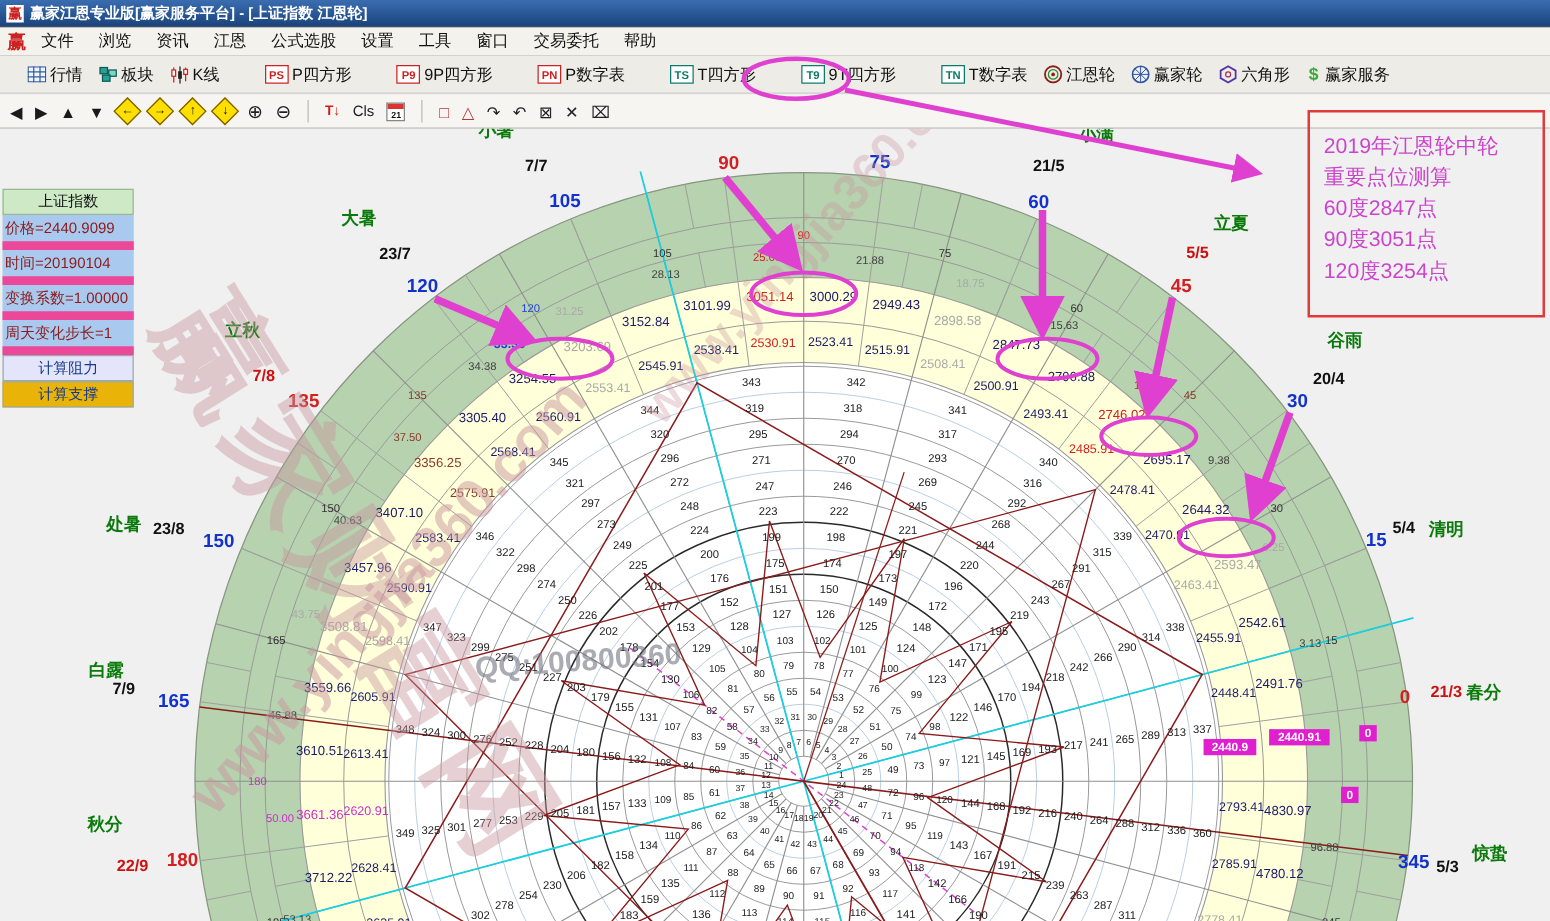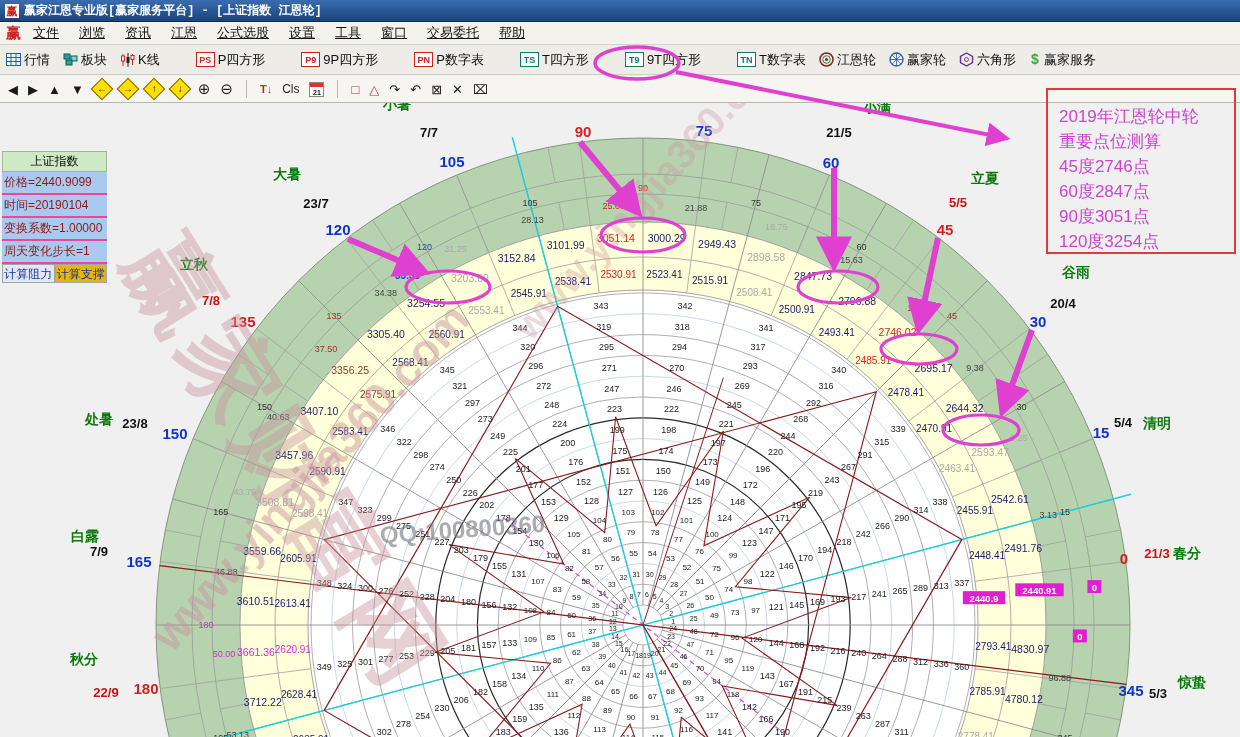--- a/index.html
+++ b/index.html
@@ -1,26 +1,26 @@
 <!DOCTYPE html>
 <html><head>
 <meta charset="utf-8">
 <style>
   html,body{margin:0;padding:0;}
   body{width:1240px;height:737px;overflow:hidden;font-family:"Liberation Sans",sans-serif;background:#f0f0f0;}
   #app{position:relative;width:1240px;height:737px;overflow:hidden;}
   
   .titlebar{position:absolute;top:0;left:0;width:100%;height:22px;background:linear-gradient(#3a6db0,#23508d 70%,#1c4379);display:flex;align-items:center;padding-left:5px;box-sizing:border-box;border-bottom:1px solid #10294d;}
   .titlebar .logo{width:14px;height:14px;background:#fff;color:#c22;font:bold 11px/14px "Liberation Sans",sans-serif;text-align:center;margin-right:5px;}
-  .titlebar .ttl{color:#fff;font-size:12px;font-weight:bold;white-space:nowrap;font-family:Liberation Mono, monospace;}
+  .titlebar .ttl{color:#fff;font-size:12px;font-weight:bold;white-space:nowrap;}
   .menubar{position:absolute;top:22px;left:0;width:100%;height:23px;background:#f4f2ec;border-bottom:1px solid #d4d2cc;display:flex;align-items:center;padding-left:6px;box-sizing:border-box;}
   .menubar .logo{color:#c22;font:bold 15px "Liberation Sans",sans-serif;margin-right:12px;}
   .menu-items{display:flex;gap:20px;font-size:13px;color:#111;}
-  .menu-item{cursor:default;text-decoration:underline;}
-  .toolbar1{position:absolute;top:45px;left:0;width:100%;height:30px;background:#eeece6;border-bottom:1px solid #cfcdc7;display:flex;align-items:center;padding-left:6px;box-sizing:border-box;}
+  .menu-item{cursor:default;}
+  .toolbar1{position:absolute;top:45px;left:0;width:100%;height:30px;background:#eeece6;border-bottom:1px solid #cfcdc7;display:flex;align-items:center;padding-left:22px;box-sizing:border-box;}
   .tb1-items{display:flex;align-items:center;gap:13px;}
   .tb-btn{display:inline-flex;align-items:center;gap:3px;font-size:13px;color:#111;}
   .tb-ic{display:inline-flex;align-items:center;}
   .chip{display:inline-flex;width:17px;height:13px;align-items:center;justify-content:center;font:bold 9px "Liberation Sans",sans-serif;border:1px solid;margin-left:23px;}
   .chip-red{color:#c22;border-color:#c22;background:#fff;}
   .chip-teal{color:#0a7a6a;border-color:#0a7a6a;background:#fff;}
   .toolbar2{position:absolute;top:76px;left:0;width:100%;height:27px;background:#f6f5f1;border-bottom:1px solid #b8b6b0;display:flex;align-items:center;padding-left:8px;box-sizing:border-box;}
   .tb2-items{display:flex;align-items:center;gap:10px;}
   .nav{color:#1a1a1a;font-size:13px;}
   .dia{width:14px;height:14px;background:#ffdf00;border:1px solid #7a6000;transform:rotate(45deg);display:inline-flex;align-items:center;justify-content:center;}
@@ -28,22 +28,22 @@
   .mag{font-size:15px;color:#222;}
   .taxis{color:#c22;font:bold 11px "Liberation Sans",sans-serif;}
   .clstxt{font-size:12px;color:#222;text-align:right;}
   .cal{width:15px;height:15px;border:1px solid #888;background:linear-gradient(#d33 0,#d33 4px,#fff 4px);display:inline-flex;align-items:flex-end;justify-content:center;font:bold 7px "Liberation Sans",sans-serif;color:#111;box-sizing:border-box;}
   .shape{color:#b33;font-size:13px;}
   .rot{font-size:13px;color:#222;}
   .vsep{width:1px;height:18px;background:#bdbbb5;margin:0 3px;}
   
   .panel{position:absolute;top:106px;left:2px;width:105px;z-index:30;font-size:12px;}
   .panel .hd{background:#cde9c5;color:#111;text-align:center;height:19px;line-height:19px;border:1px solid #9ab894;margin-top:45px;}
-  .panel .row{background:#a9c9ee;color:#8b1a1a;height:21px;line-height:21px;padding-left:2px;border-bottom:2px solid #ec4899;white-space:nowrap;overflow:hidden;}
-  .panel .btns{display:flex;}
+  .panel .row{background:#a9c9ee;color:#8b1a1a;height:21px;line-height:21px;padding-left:2px;border-bottom:7px solid #ec4899;white-space:nowrap;overflow:hidden;}
+  .panel .btns{display:flex;flex-direction:column;}
   .panel .btn{flex:1;height:19px;line-height:19px;text-align:center;color:#123a8c;border:1px solid #9aa;box-sizing:border-box;}
   .panel .btn.b1{background:#e4e4fa;}
   .panel .btn.b2{background:#eab308;}
   
   .main{position:absolute;top:103px;left:0;width:1240px;height:634px;background:#f0f0f0;}
   
   .annbox{position:absolute;top:88px;left:1046px;width:190px;height:166px;border:2px solid #e23a3a;z-index:40;box-sizing:border-box;padding:14px 0 0 11px;}
   .annbox .al{color:#cc44cc;font-size:17px;line-height:25px;white-space:nowrap;}
   #ann{position:absolute;top:0;left:0;z-index:50;pointer-events:none;}
 </style>
@@ -903,21 +903,20 @@
     <div class="btns">
         <div class="btn b1">计算阻力</div>
         <div class="btn b2">计算支撑</div>
       </div>
   </div>
 
   <div class="annbox">
     <div class="ann-lines">
         <div class="al">2019年江恩轮中轮</div>
         <div class="al">重要点位测算</div>
-        <div class="al">45度2746点</div>
         <div class="al">60度2847点</div>
         <div class="al">90度3051点</div>
         <div class="al">120度3254点</div>
       </div>
   </div>
 
   <svg id="ann" width="1240" height="737" viewBox="0 0 1240 737">
       <defs>
         <marker id="ah" markerWidth="6" markerHeight="6" refX="4.6" refY="3" orient="auto">
           <path d="M0,0 L6,3 L0,6 Z" fill="#e040d0"></path>

